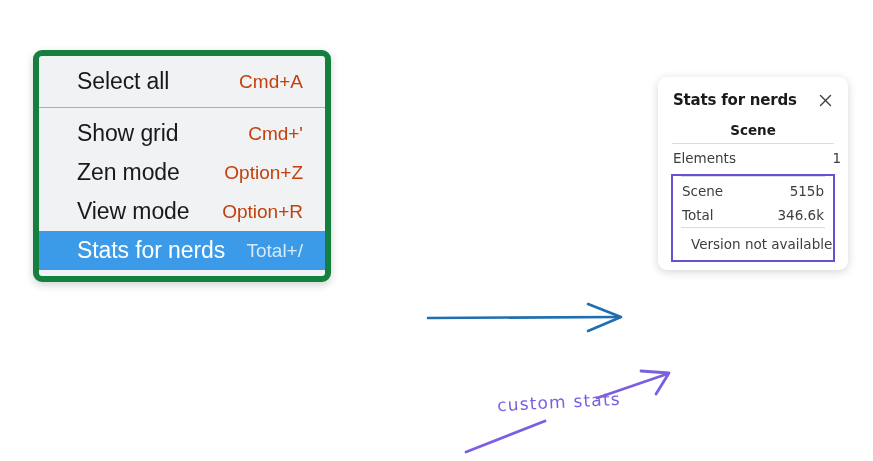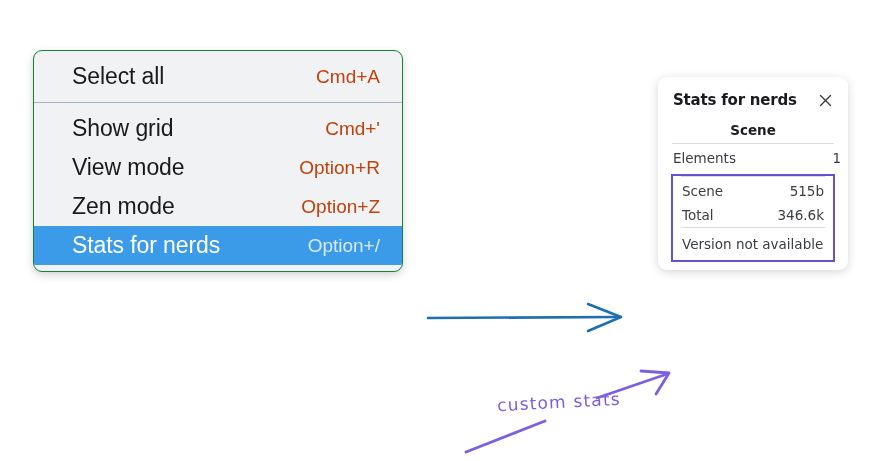--- a/index.html
+++ b/index.html
@@ -20,23 +20,23 @@
     inset: 0;
     width: 873px;
     height: 461px;
   }
 
   
   .context-menu {
     position: absolute;
     left: 33px;
     top: 50px;
-    width: 370px;
+    width: 298px;
     background: #f1f2f4;
-    border: 1px solid #15803d;
+    border: 6px solid #15803d;
     border-radius: 9px;
     box-shadow: 0 3px 9px rgba(0,0,0,0.18);
     overflow: hidden;
     box-sizing: border-box;
   }
   .menu-section {
     padding: 6px 0;
   }
   .menu-section + .menu-section {
     border-top: 1.5px solid #a9b0bb;
@@ -138,21 +138,21 @@
     color: #3b3d40;
     padding: 2px 7px 2px 15px;
     line-height: 20px;
   }
   .highlight-box .stat-row {
     padding: 2px 9px 2px 9px;
   }
   .stat-note {
     font-size: 13.5px;
     color: #3b3d40;
-    padding: 4px 9px 6px 9px;
+    padding: 4px 9px 6px 18px;
     line-height: 20px;
     white-space: nowrap;
   }
   .scene-section { padding-bottom: 4px; }
 
   
   .annotation-layer {
     position: absolute;
     inset: 0;
     pointer-events: none;
@@ -182,30 +182,30 @@
         <span class="shortcut">Cmd+A</span>
       </div>
     </div>
 
     <div class="menu-section">
       <div class="menu-item">
         <span class="label">Show grid</span>
         <span class="shortcut">Cmd+'</span>
       </div>
       <div class="menu-item">
+        <span class="label">Zen mode</span>
+        <span class="shortcut">Option+Z</span>
+      </div>
+      <div class="menu-item">
         <span class="label">View mode</span>
         <span class="shortcut">Option+R</span>
       </div>
-      <div class="menu-item">
-        <span class="label">Zen mode</span>
-        <span class="shortcut">Option+Z</span>
-      </div>
       <div class="menu-item selected">
         <span class="label">Stats for nerds</span>
-        <span class="shortcut">Option+/</span>
+        <span class="shortcut">Total+/</span>
       </div>
     </div>
 
   </div>
 
   <div class="stats-panel">
 
     <div class="stats-header">
       <span class="stats-title">Stats for nerds</span>
       <span class="close-icon">

